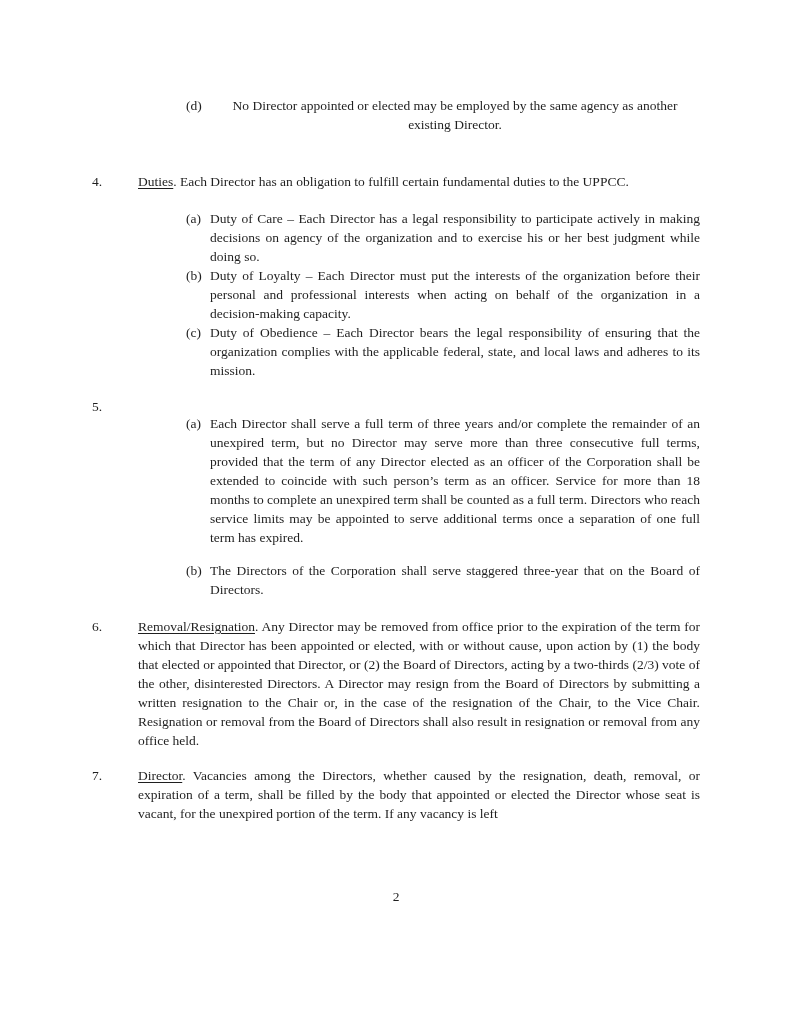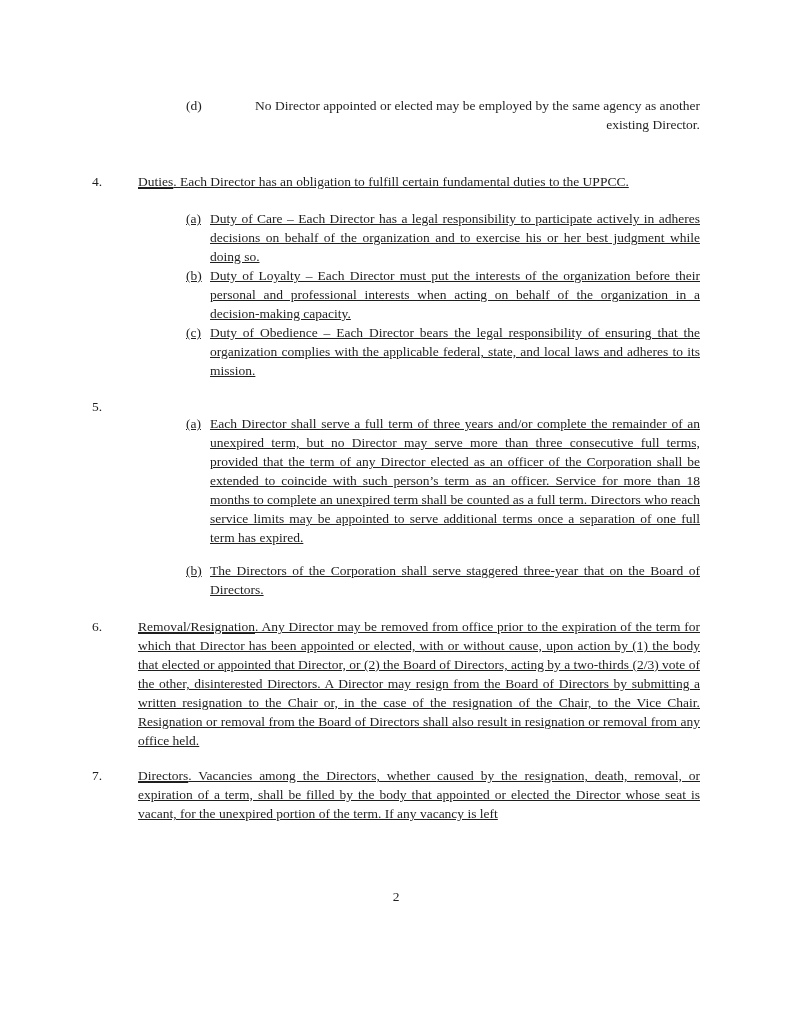--- a/index.html
+++ b/index.html
@@ -27,35 +27,34 @@
     align-items: flex-start;
   }
   .sub-marker {
     flex: 0 0 24px;
   }
   .sub-text {
     flex: 1;
     text-align: justify;
   }
   .sub-text.ragged {
-    text-align: right;
+    text-align: center;
   }
   .continuation {
     margin-left: 94px;
   }
   .section {
     display: flex;
     align-items: flex-start;
   }
   .section-number {
     flex: 0 0 46px;
   }
   .section-content {
     flex: 1;
-    text-decoration: underline;
   }
   .section-content > .para {
     text-align: justify;
   }
   .heading {
     text-decoration: underline;
     text-underline-offset: 2px;
   }
   .sublist {
     margin-left: 48px;
@@ -82,21 +81,21 @@
     <span class="sub-text ragged">No Director appointed or elected may be employed by the same agency as another existing Director.</span>
   </div>
 
   <div class="section" id="sec4">
     <span class="section-number">4.</span>
     <div class="section-content">
       <p class="para"><span class="heading">Duties</span><span>.  Each Director has an obligation to fulfill certain fundamental duties to the UPPCC.</span></p>
       <div class="sublist">
         <div class="sub-item">
           <span class="sub-marker">(a)</span>
-          <span class="sub-text">Duty of Care – Each Director has a legal responsibility to participate actively in adheres decisions on behalf of the organization and to exercise his or her best judgment while doing so.</span>
+          <span class="sub-text">Duty of Care – Each Director has a legal responsibility to participate actively in making decisions on agency of the organization and to exercise his or her best judgment while doing so.</span>
         </div>
         <div class="sub-item">
           <span class="sub-marker">(b)</span>
           <span class="sub-text">Duty of Loyalty – Each Director must put the interests of the organization before their personal and professional interests when acting on behalf of the organization in a decision-making capacity.</span>
         </div>
         <div class="sub-item">
           <span class="sub-marker">(c)</span>
           <span class="sub-text">Duty of Obedience – Each Director bears the legal responsibility of ensuring that the organization complies with the applicable federal, state, and local laws and adheres to its mission.</span>
         </div>
       </div>
@@ -122,19 +121,19 @@
   <div class="section" id="sec6">
     <span class="section-number">6.</span>
     <div class="section-content">
       <p class="para"><span class="heading">Removal/Resignation</span><span>. Any Director may be removed from office prior to the expiration of the term for which that Director has been appointed or elected, with or without cause, upon action by (1) the body that elected or appointed that Director, or (2) the Board of Directors, acting by a two-thirds (2/3) vote of the other, disinterested Directors.  A Director may resign from the Board of Directors by submitting a written resignation to the Chair or, in the case of the resignation of the Chair, to the Vice Chair. Resignation or removal from the Board of Directors shall also result in resignation or removal from any office held.</span></p>
     </div>
   </div>
 
   <div class="section" id="sec7">
     <span class="section-number">7.</span>
     <div class="section-content">
-      <p class="para"><span class="heading">Directors</span><span>. Vacancies among the Directors, whether caused by the resignation, death, removal, or expiration of a term, shall be filled by the body that appointed or elected the Director whose seat is vacant, for the unexpired portion of the term. If any vacancy is left</span></p>
+      <p class="para"><span class="heading">Director</span><span>. Vacancies among the Directors, whether caused by the resignation, death, removal, or expiration of a term, shall be filled by the body that appointed or elected the Director whose seat is vacant, for the unexpired portion of the term. If any vacancy is left</span></p>
     </div>
   </div>
 
   <div class="page-number">2</div>
 
 </div>
 
 </body></html>

